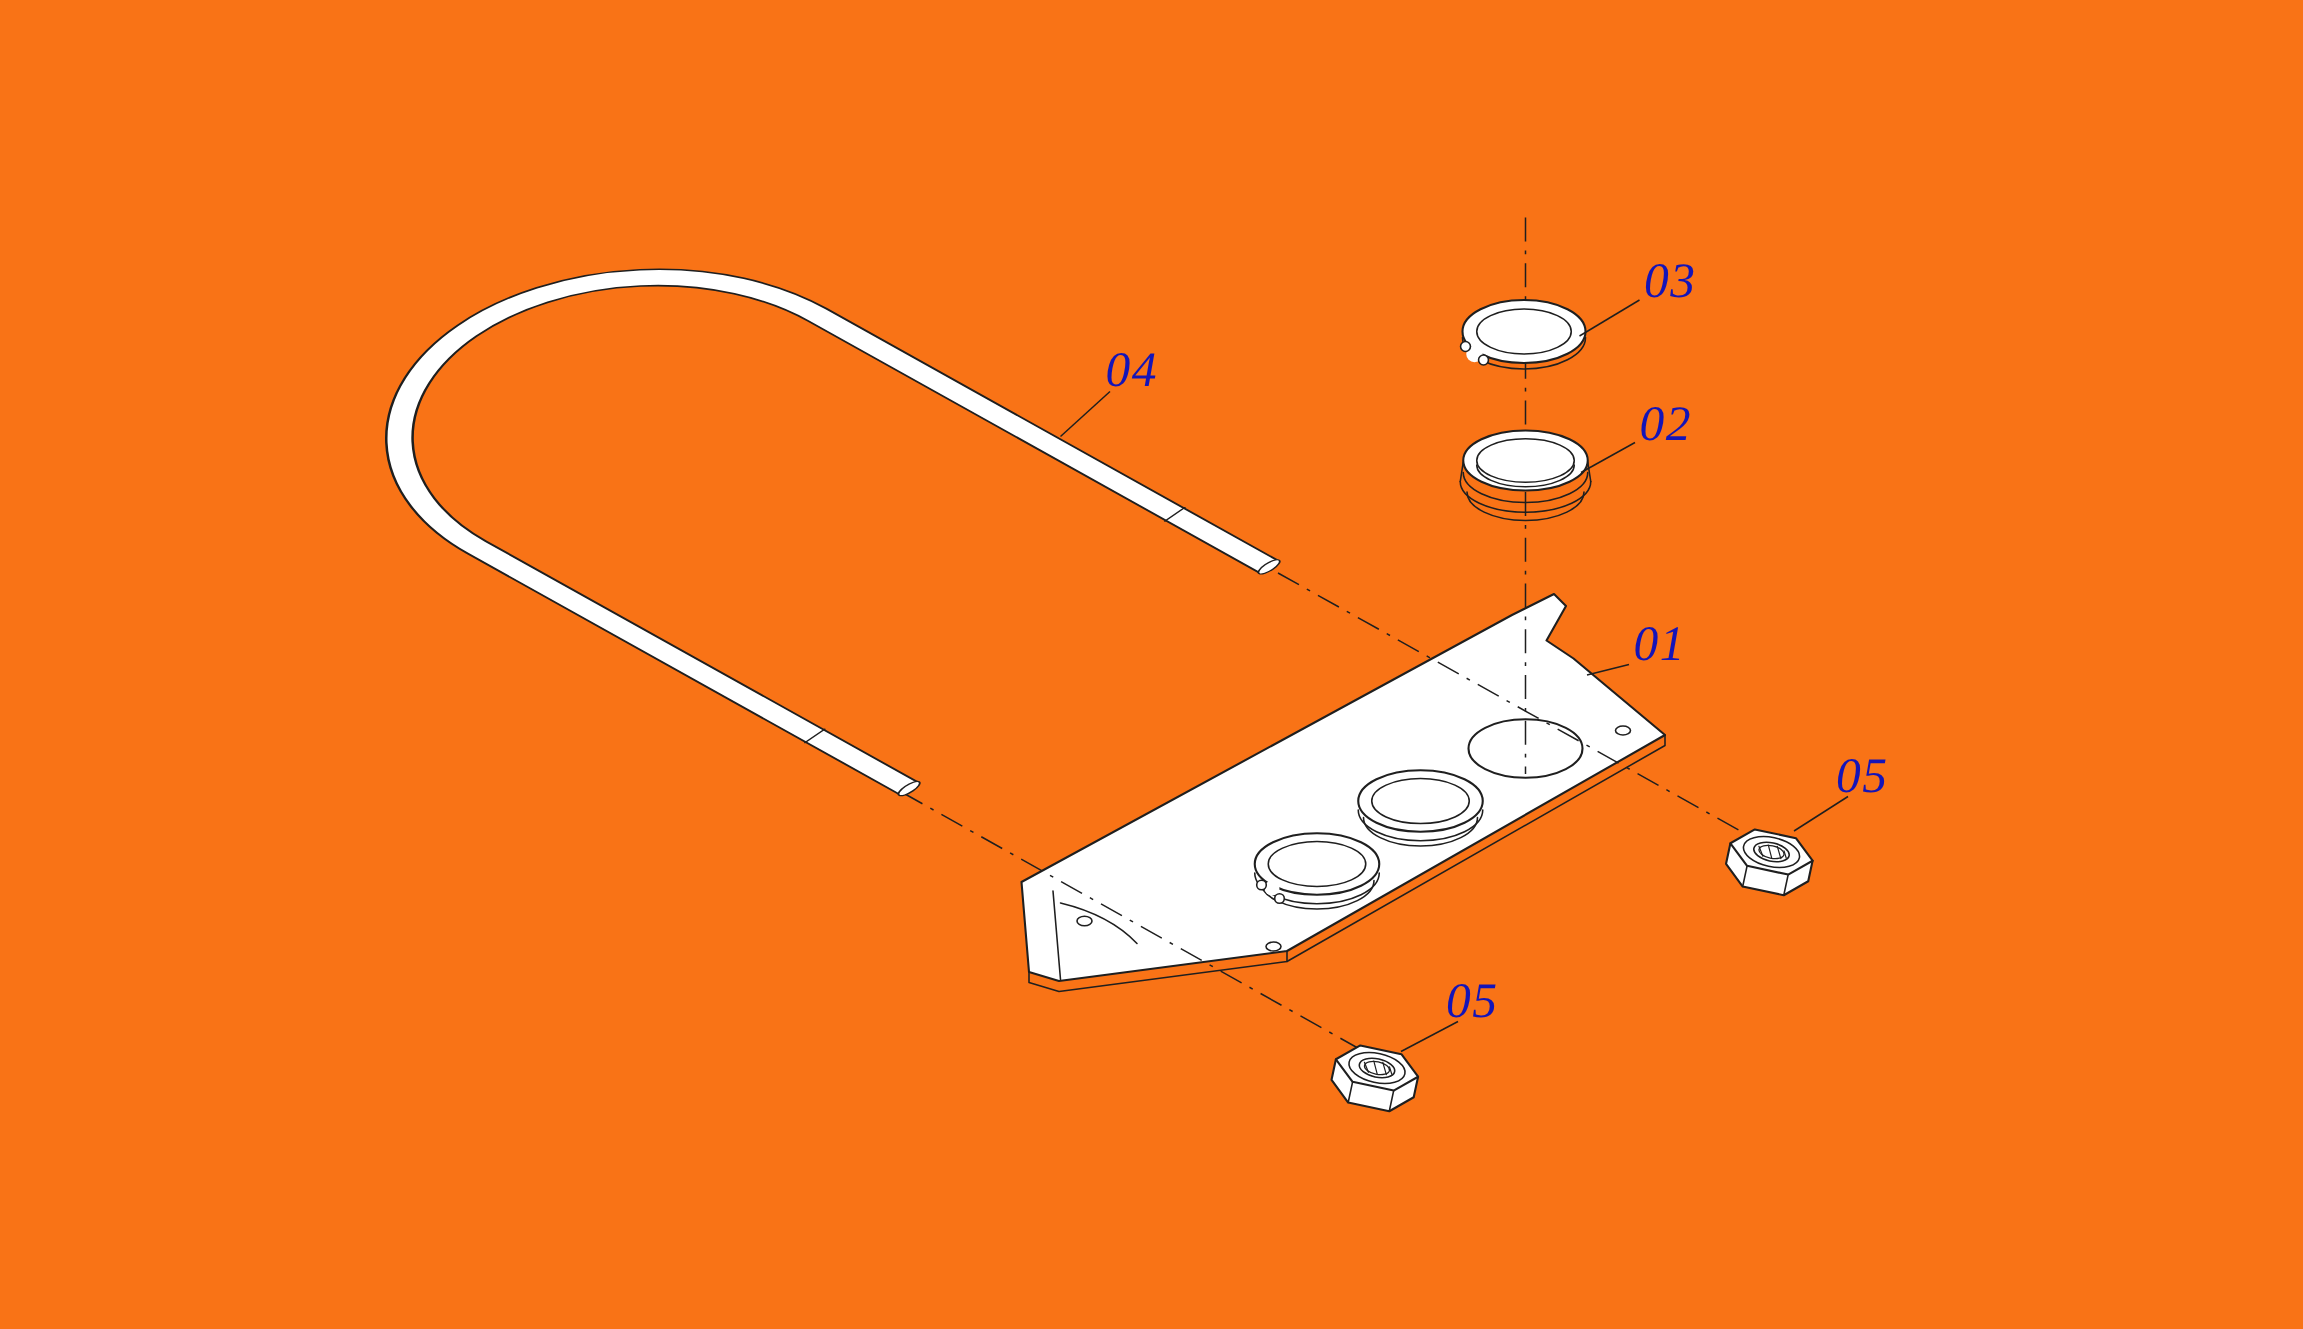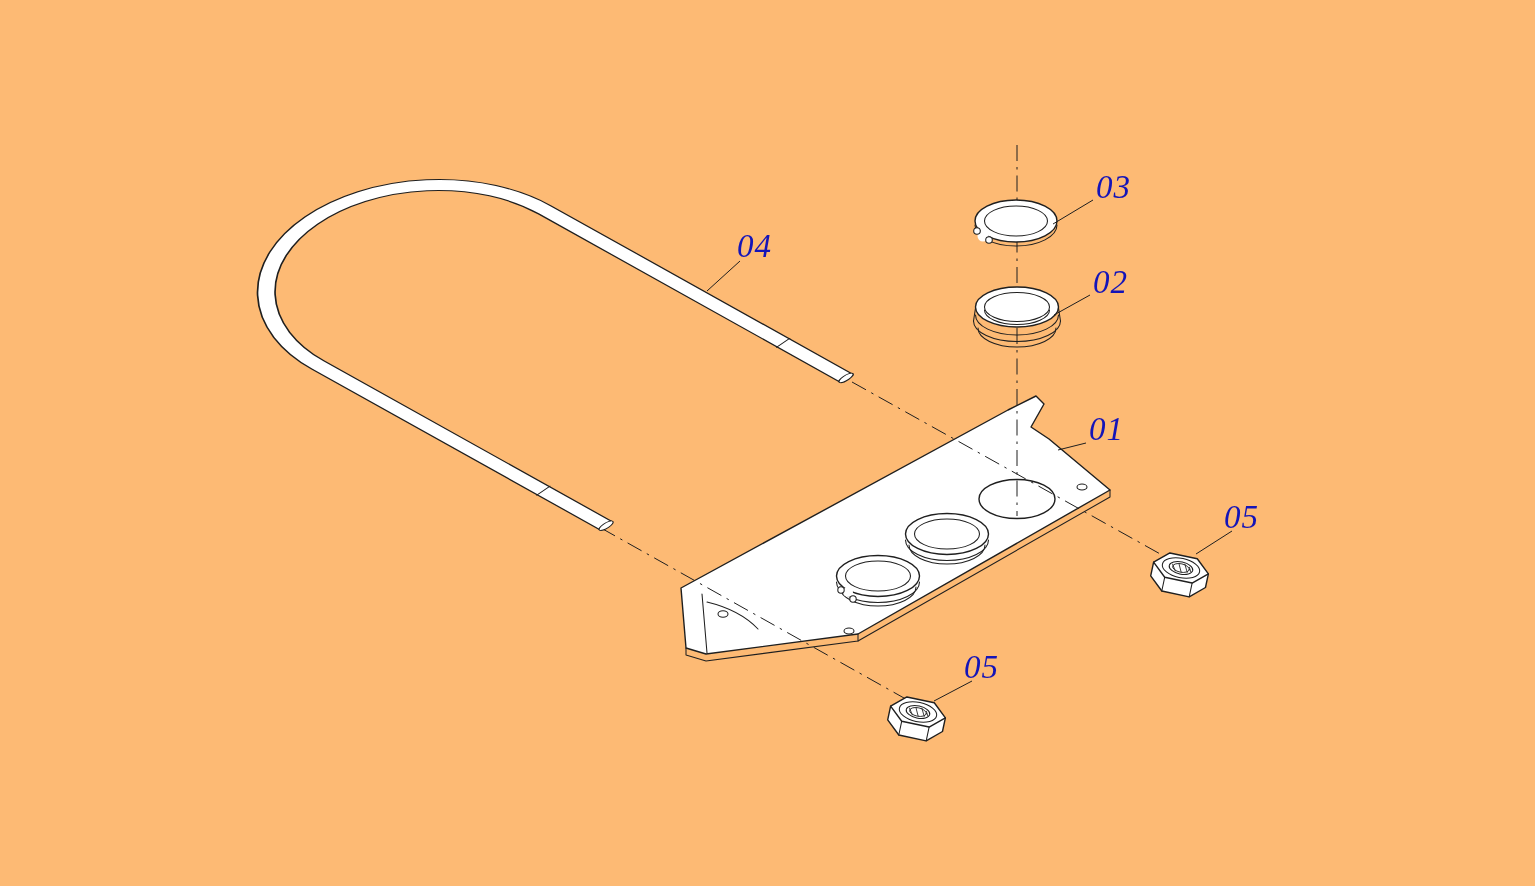--- a/index.html
+++ b/index.html
@@ -1,20 +1,20 @@
 <!DOCTYPE html>
 <html><head>
 <meta charset="utf-8">
 <style>
   html, body { margin: 0; padding: 0; background: #ffffff; }
   .stage {
     position: relative;
     width: 1535px;
     height: 886px;
-    background: #fdba74;
+    background: #f97316;
     overflow: hidden;
     font-family: "Liberation Sans", sans-serif;
   }
   svg { position: absolute; left: 0; top: 0; }
 
   
   .ln   { stroke: #1f1f1f; fill: none; stroke-width: 1.4; stroke-linejoin: round; stroke-linecap: round; }
   .thin { stroke-width: 1.05; }
   .fw   { fill: #ffffff; }
 

